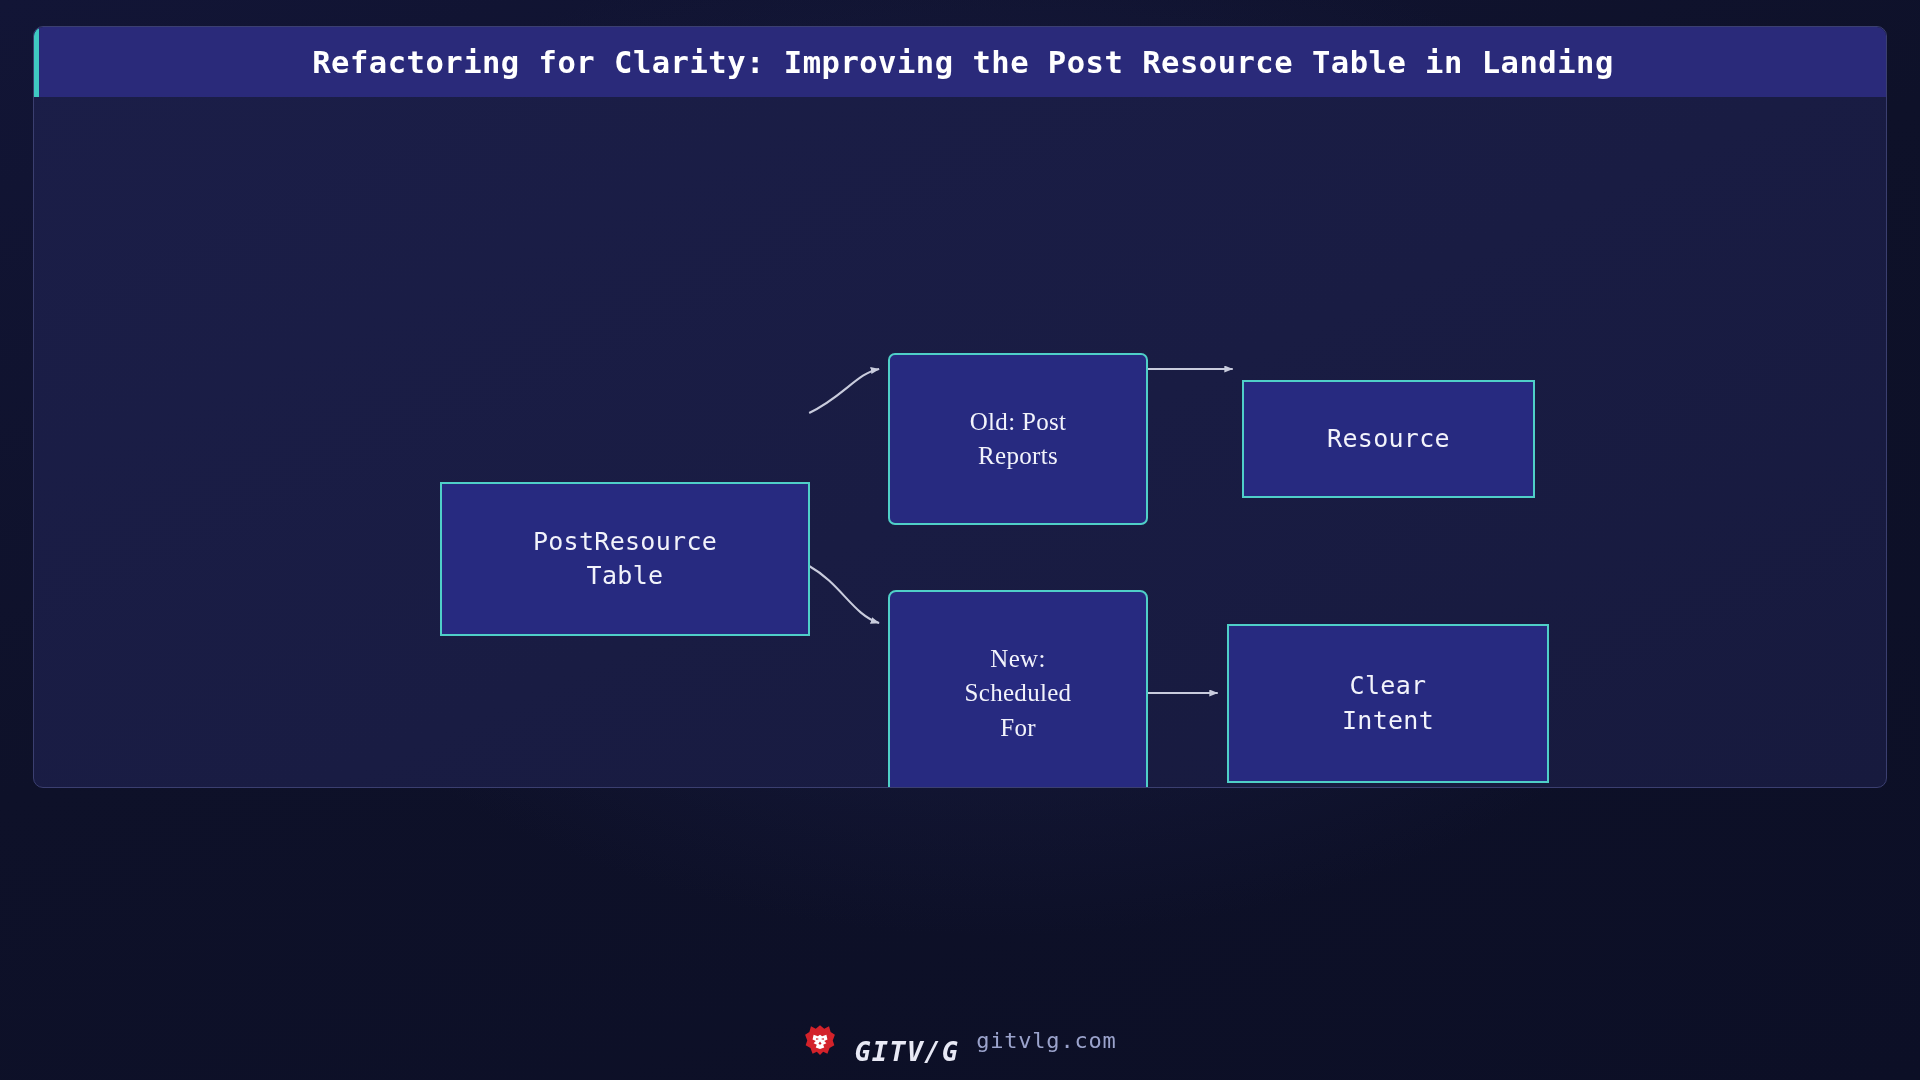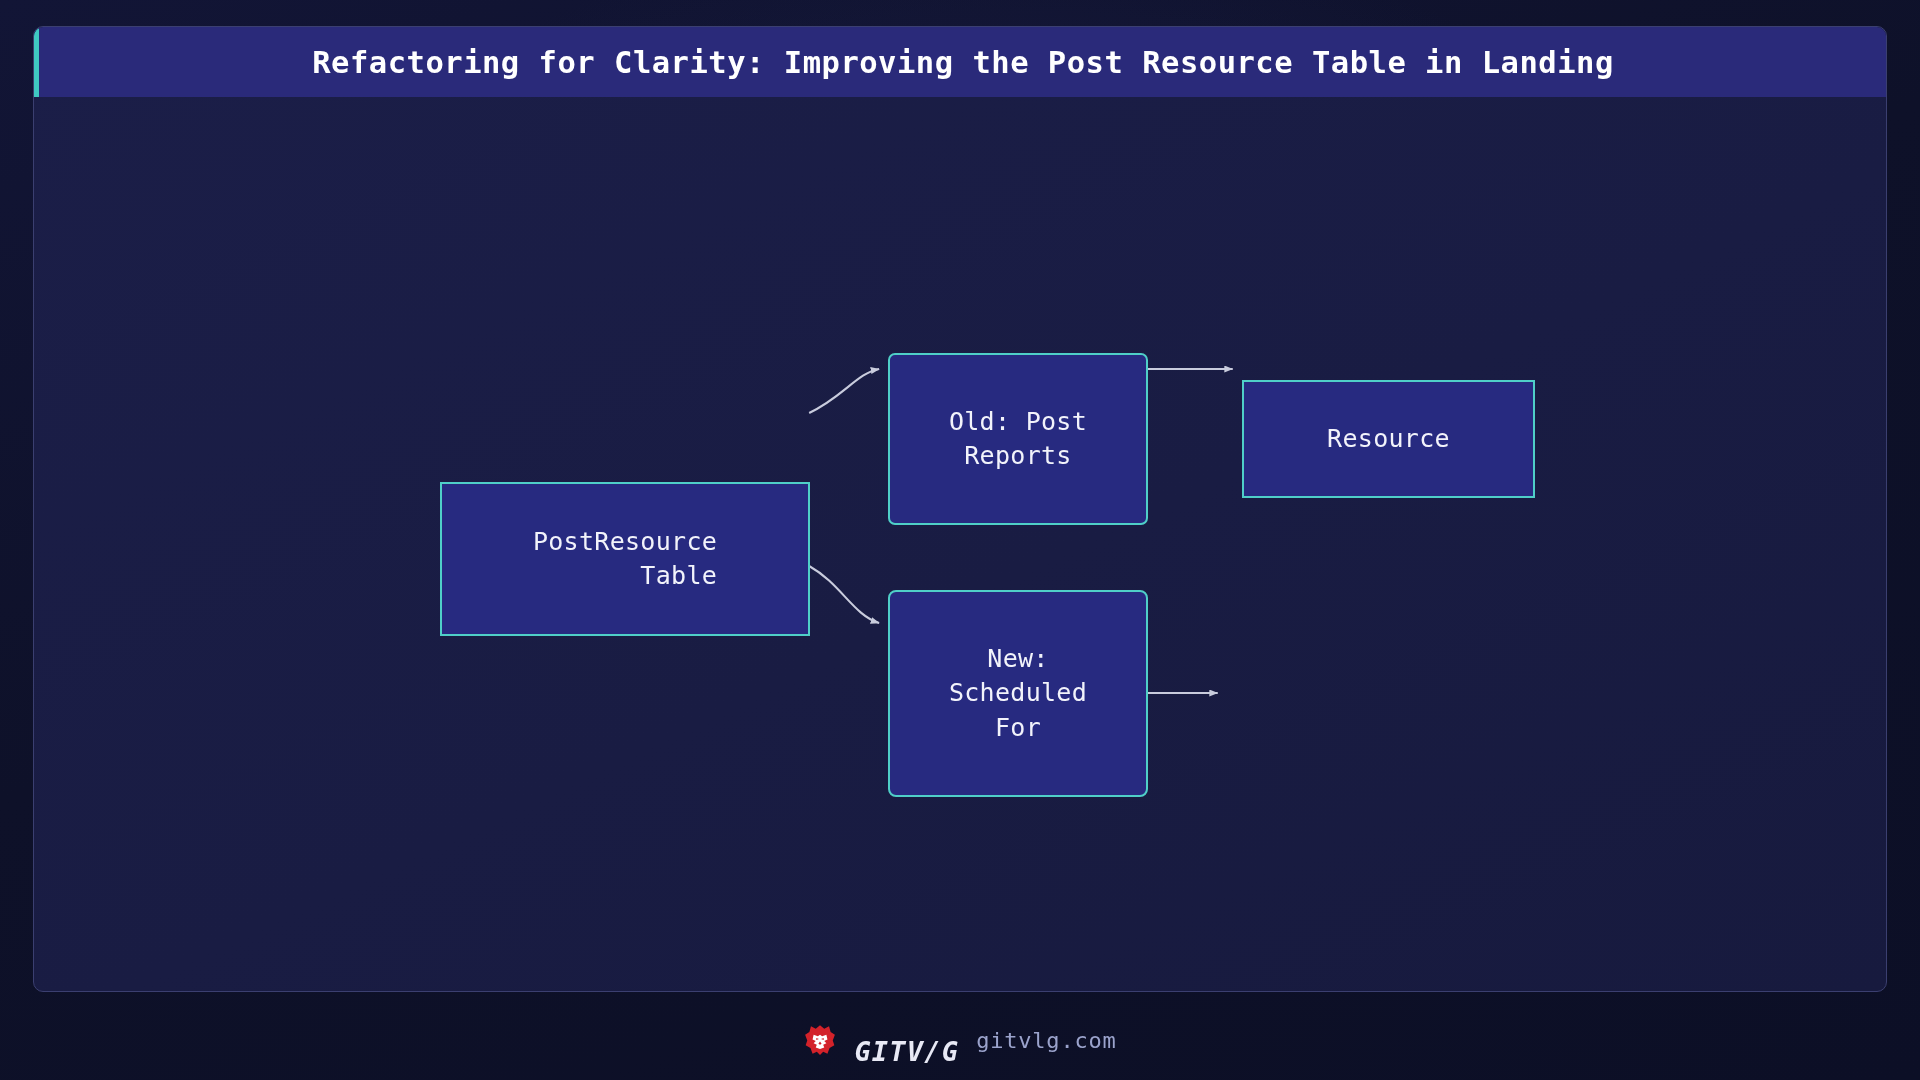--- a/index.html
+++ b/index.html
@@ -18,21 +18,21 @@
       radial-gradient(ellipse 1100px 700px at 52% 40%, #1b1f48 0%, rgba(27,31,72,0) 72%),
       linear-gradient(160deg, #121536 0%, #0e1129 45%, #0c0f26 100%);
   }
 
   
   #slide-frame {
     position: absolute;
     left: 33px;
     top: 26px;
     width: 1854px;
-    height: 966px;
+    height: 762px;
     border: 1px solid #3b3f70;
     border-radius: 10px;
     background: linear-gradient(155deg, #1b1e48 0%, #191c43 55%, #171a3e 100%);
     overflow: hidden;
   }
 
   
   #title-bar {
     position: absolute;
     left: 0;
@@ -93,24 +93,24 @@
     align-items: center;
     justify-content: center;
     text-align: center;
     color: #f2f3fb;
     font-size: 25px;
     line-height: 1.38;
     white-space: pre-line;
     letter-spacing: 0.3px;
   }
 
-  .node.rounded { border-radius: 7px; }
+  .node.rounded { border-radius: 7px; font-family: Liberation Serif, serif; }
   .node.square  { border-radius: 0px; }
 
-  #node-source   { left: 406px; top: 385px; width: 370px; height: 154px; text-align: right; }
+  #node-source   { left: 406px; top: 385px; width: 370px; height: 154px; }
   #node-old      { left: 854px; top: 256px; width: 260px; height: 172px; }
   #node-new      { left: 854px; top: 493px; width: 260px; height: 207px; border-radius: 8px; }
   #node-ambiguous{ left: 1208px; top: 283px; width: 293px; height: 118px; }
   #node-clear    { left: 1193px; top: 527px; width: 322px; height: 159px; }
 
   
   #footer {
     position: absolute;
     left: 0;
     top: 1012px;
@@ -168,20 +168,22 @@
     </svg>
 
     <div class="node square" id="node-source">PostResource
 Table</div>
     <div class="node rounded" id="node-old">Old: Post
 Reports</div>
     <div class="node rounded" id="node-new">New:
 Scheduled
 For</div>
     <div class="node square" id="node-ambiguous">Resource</div>
+    <div class="node square" id="node-clear">Clear
+Intent</div>
 
   </div>
 </div>
 
 <div id="footer">
   <svg id="brand-logo" viewBox="0 0 64 64">
     <path fill="#d3222a" d="M32 4 L40 11 L49 6 L52 17 L60 22 L56 33 L59 42
                              L50 47 L46 58 L38 54 L32 60 L26 54 L18 58 L14 47
                              L5 42 L8 33 L4 22 L12 17 L15 6 L24 11 Z"></path>
     <path fill="#ffffff" d="M20 22 L28 25 L32 22 L36 25 L44 22 L46 31 L40 34

